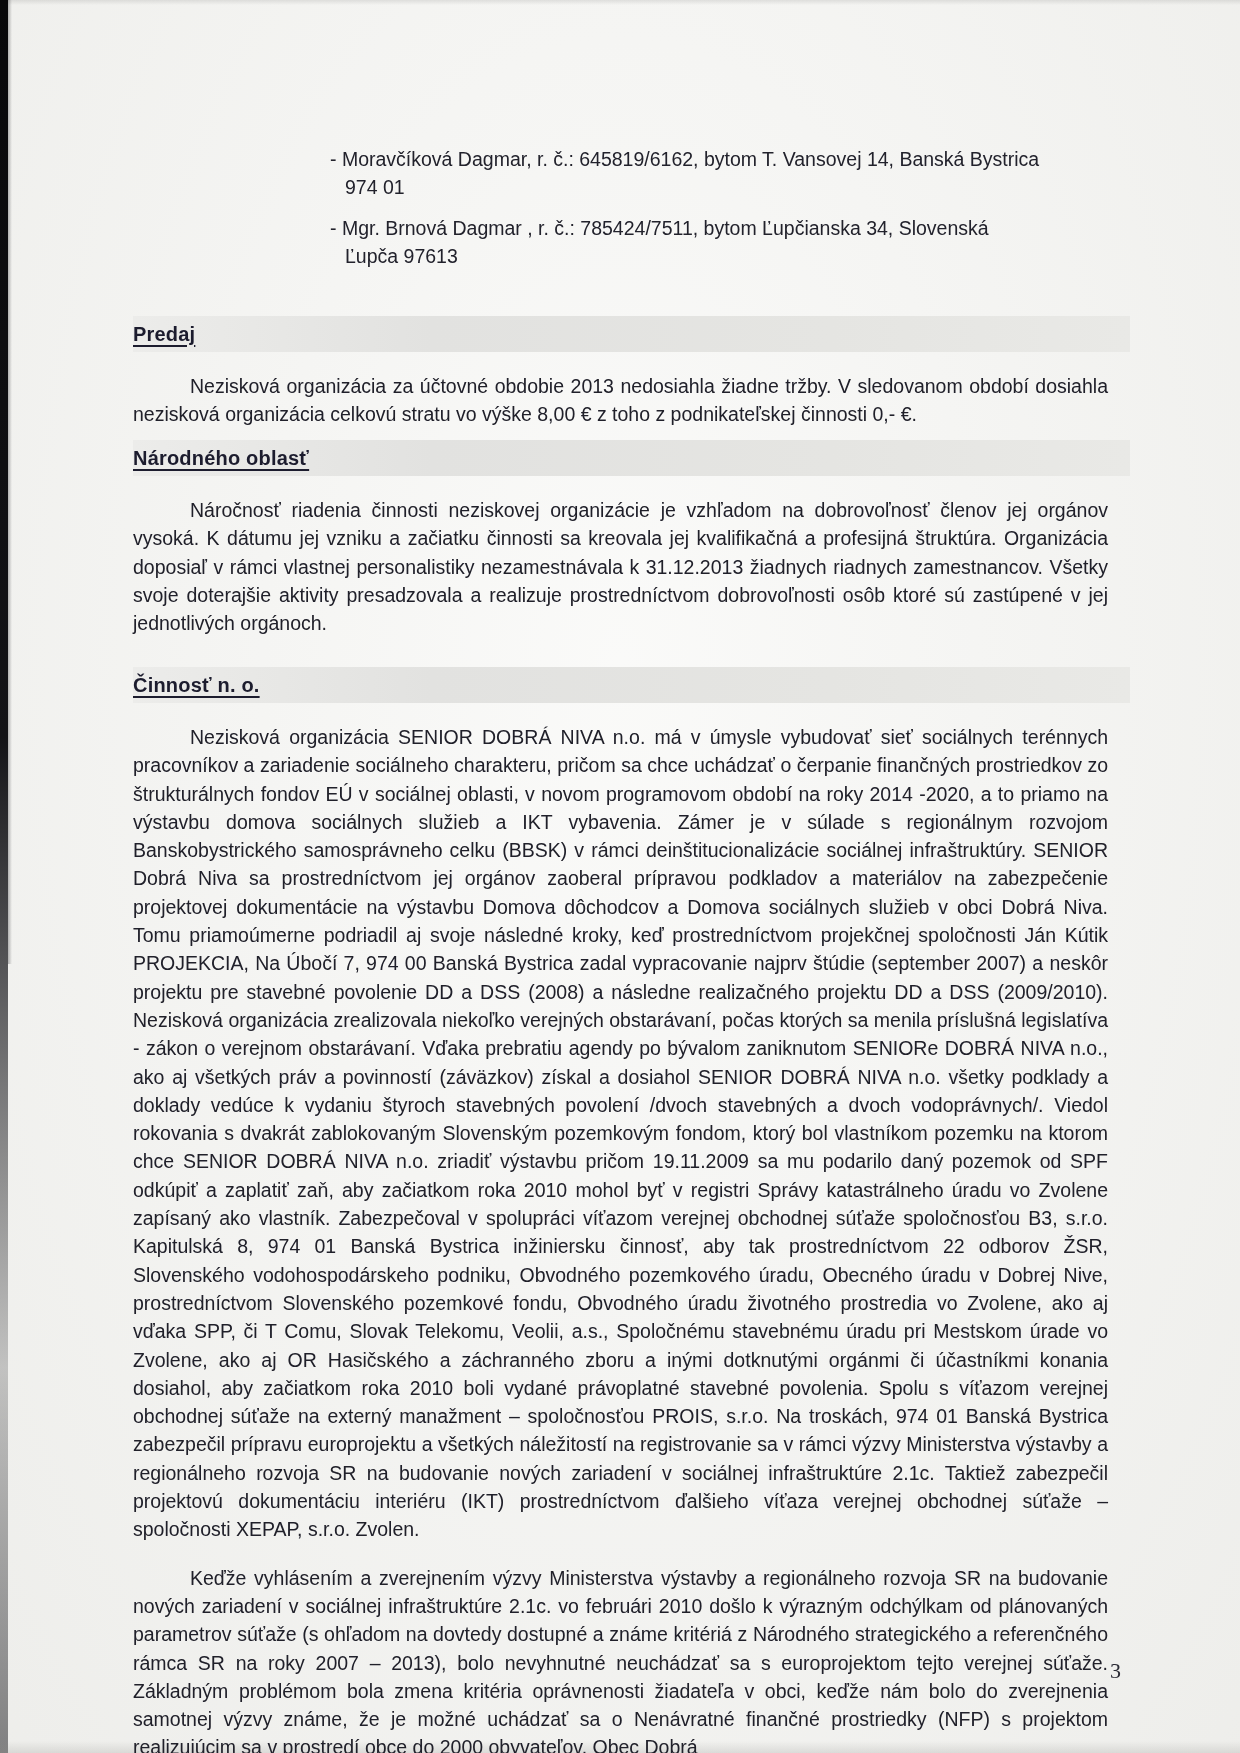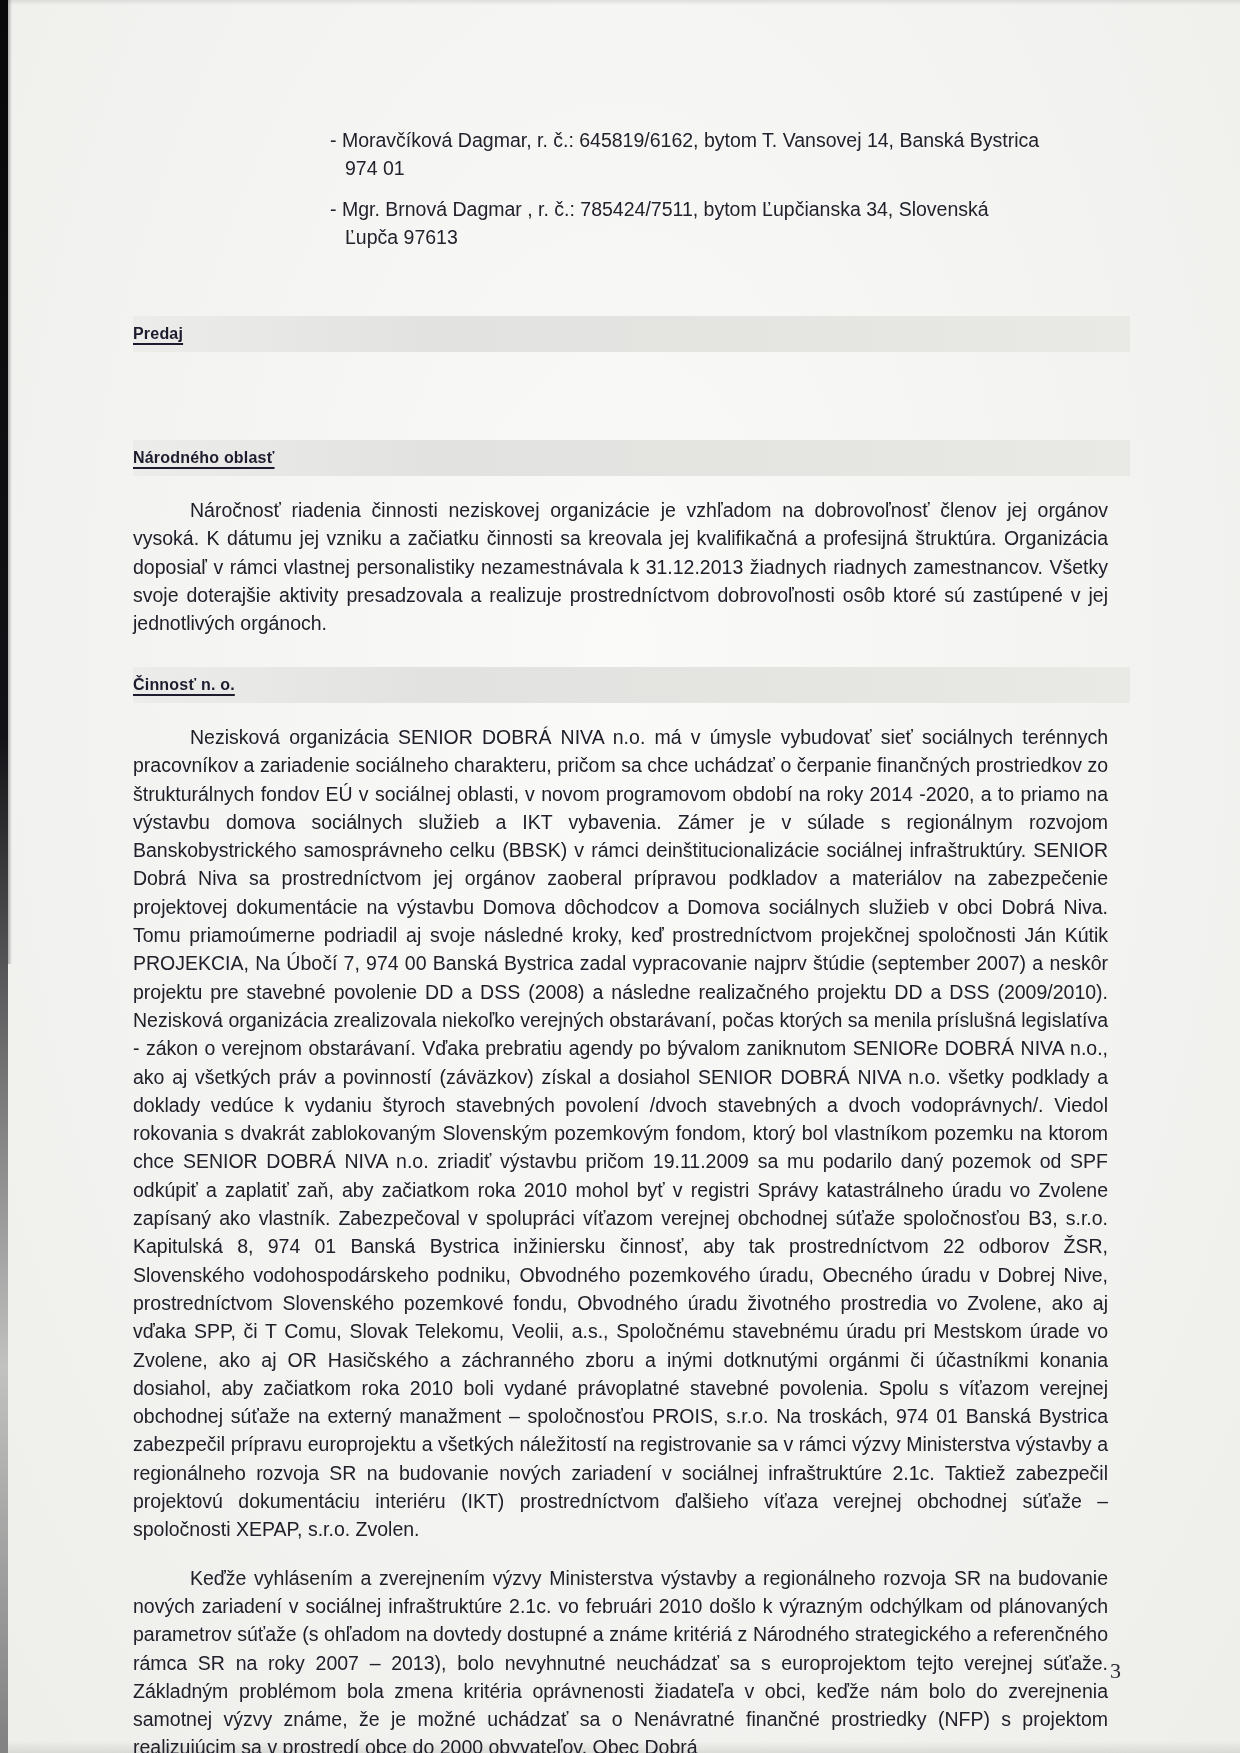--- a/index.html
+++ b/index.html
@@ -30,37 +30,37 @@
   .edge-bottom{
     position:absolute;left:0;right:0;bottom:0;height:12px;
     background:linear-gradient(0deg, rgba(140,140,136,0.22), rgba(140,140,136,0));
   }
   .edge-top{
     position:absolute;left:0;right:0;top:0;height:5px;
     background:linear-gradient(180deg, rgba(120,120,118,0.18), rgba(120,120,118,0));
   }
   
   .parties{
-    position:absolute;left:330px;top:126px;width:714px;
+    position:absolute;left:330px;top:145px;width:714px;
     font-size:19.5px;line-height:28px;color:#22222c;
   }
   .party{
     margin:0 0 13px 0;
     padding-left:15px;text-indent:-15px;
   }
   
   .sec{position:absolute;left:133px;width:997px;}
   .sec-predaj{top:316px;}
   .sec-personalna{top:440px;}
   .sec-cinnost{top:634px;margin-top:33px;}
   .band{
     margin:0;height:36px;
     background:linear-gradient(90deg,#ececea 0%,#e2e2e0 30%,#e5e5e2 70%,#e9e9e6 100%);
     display:flex;align-items:center;
-    font-size:16px;font-weight:bold;color:#1c1c2e;
+    font-size:20px;font-weight:bold;color:#1c1c2e;
     letter-spacing:0.2px;
   }
   .hd{
     text-decoration:underline;
     text-decoration-thickness:2px;
     text-underline-offset:4px;
   }
   .body{
     width:975px;
     margin:20px 0 0 0;
@@ -87,20 +87,21 @@
 
   <div class="parties">
     <p class="party">- Moravčíková Dagmar, r. č.: 645819/6162, bytom T. Vansovej 14, Banská Bystrica 974 01</p>
     <p class="party">- Mgr. Brnová Dagmar , r. č.: 785424/7511, bytom Ľupčianska 34, Slovenská Ľupča 97613</p>
   </div>
 
   <section class="sec sec-predaj">
     <h2 class="band">
         <span class="hd">Predaj</span>
       </h2>
+    <p class="body">Nezisková organizácia za účtovné obdobie 2013 nedosiahla žiadne tržby. V sledovanom období dosiahla nezisková organizácia celkovú stratu vo výške 8,00 € z toho z podnikateľskej činnosti 0,- €.</p>
   </section>
 
   <section class="sec sec-personalna">
     <h2 class="band">
         <span class="hd">Národného oblasť</span>
       </h2>
     <p class="body">Náročnosť riadenia činnosti neziskovej organizácie je vzhľadom na dobrovoľnosť členov jej orgánov vysoká. K dátumu jej vzniku a začiatku činnosti sa kreovala jej kvalifikačná a profesijná štruktúra. Organizácia doposiaľ v rámci vlastnej personalistiky nezamestnávala k 31.12.2013 žiadnych riadnych zamestnancov. Všetky svoje doterajšie aktivity presadzovala a realizuje prostredníctvom dobrovoľnosti osôb ktoré sú zastúpené v jej jednotlivých orgánoch.</p>
   </section>
 
   <section class="sec sec-cinnost">

